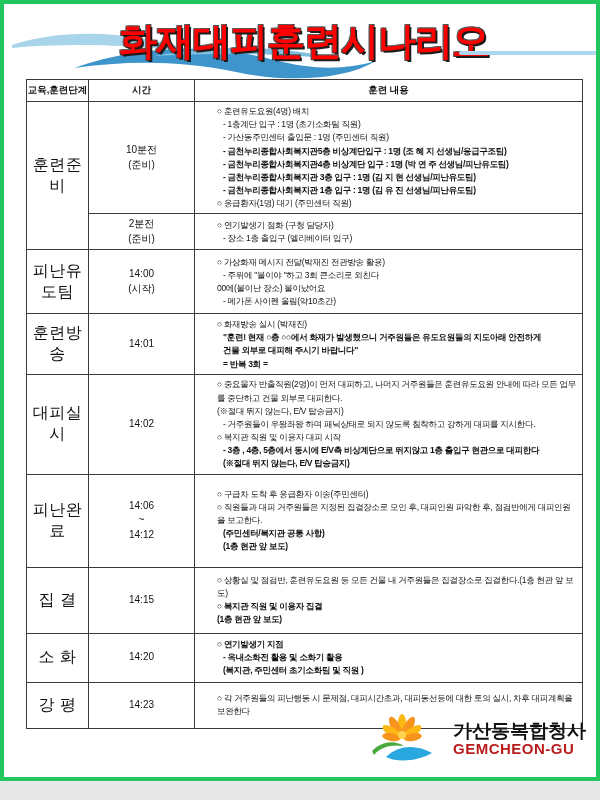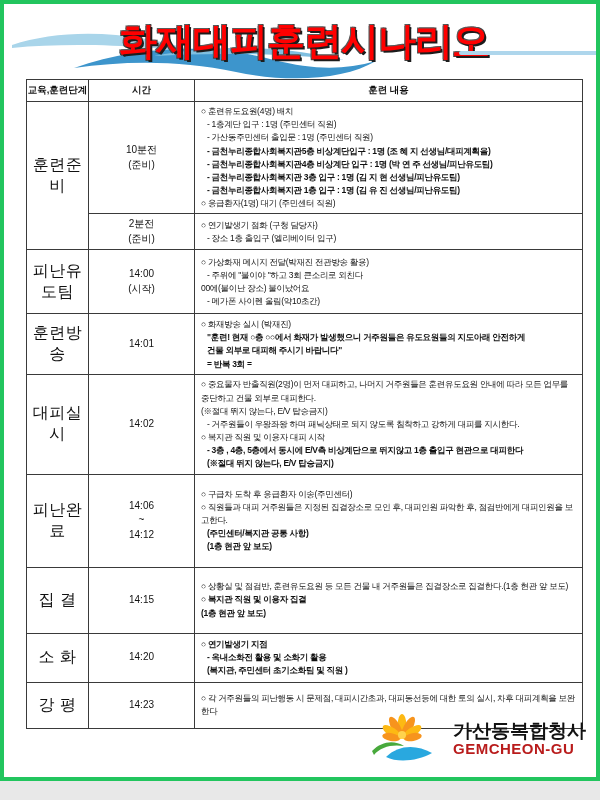--- a/index.html
+++ b/index.html
@@ -29,21 +29,21 @@
   table.scenario {
     position:absolute; left:22px; top:75px;
     width:556px; border-collapse:collapse; table-layout:fixed;
     font-size:8.5px; color:#111;
   }
   table.scenario td { border:1px solid #3a3a3a; vertical-align:middle; overflow:hidden; }
   td.hdr   { text-align:center; font-weight:bold; font-size:9.5px; height:22px; background:#fff; }
   td.stage { text-align:center; font-size:16px; letter-spacing:0.5px; }
   td.time  { text-align:center; font-size:10px; line-height:1.45; }
   td.content { padding:3px 5px 3px 6px; }
-  td.content .line { line-height:1.55; letter-spacing:-0.3px; }
+  td.content .line { line-height:1.55; letter-spacing:-0.3px;margin-left:16px; }
   td.content .line.b { font-weight:bold; }
   td.content .line.i1 { padding-left:6px; }
   
   .org-logo {
     position:absolute; right:10px; bottom:12px;
     display:flex; align-items:center; gap:17px;
   }
   .org-text { text-align:left; }
   .org-name   { font-size:19px; font-weight:bold; color:#111; letter-spacing:0px; line-height:1.05;}
   .org-name-en{ font-size:15px; font-weight:bold; color:#b91c1c; letter-spacing:0.5px; line-height:1.05;}
@@ -78,23 +78,23 @@
       </tr>
 
     <tr style="height: 110px;">
           <td class="stage" rowspan="2">훈련준비</td>
           <td class="time">
             <div>10분전</div>
             <div>(준비)</div>
           </td>
           <td class="content">
             <div class="line">○ 훈련유도요원(4명)  배치</div>
-            <div class="line i1">- 1층계단 입구 : 1명 (주민센터 직원)</div>
+            <div class="line i1">- 1층계단 입구 : 1명 (초기소화팀 직원)</div>
             <div class="line i1">- 가산동주민센터 출입문 : 1명 (주민센터 직원)</div>
-            <div class="line b i1">- 금천누리종합사회복지관5층 비상계단입구 : 1명 (조 혜 지 선생님/대피계획을)</div>
+            <div class="line b i1">- 금천누리종합사회복지관5층 비상계단입구 : 1명 (조 혜 지 선생님/응급구조팀)</div>
             <div class="line b i1">- 금천누리종합사회복지관4층  비상계단 입구 : 1명 (박 연 주 선생님/피난유도팀)</div>
             <div class="line b i1">- 금천누리종합사회복지관 3층 입구 : 1명 (김 지 현 선생님/피난유도팀)</div>
             <div class="line b i1">- 금천누리종합사회복지관 1층 입구 : 1명 (김 유 진 선생님/피난유도팀)</div>
             <div class="line">○ 응급환자(1명)  대기 (주민센터 직원)</div>
           </td>
         </tr>
         <tr style="height: 36px;">
           <td class="time">
             <div>2분전</div>
             <div>(준비)</div>

